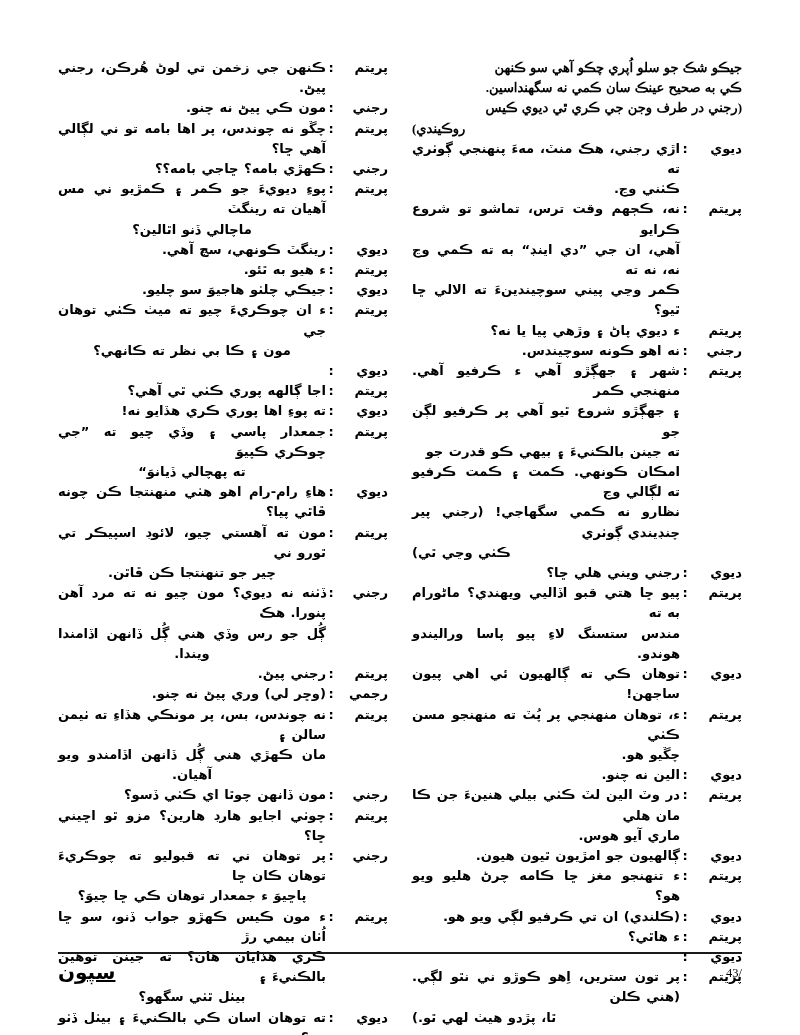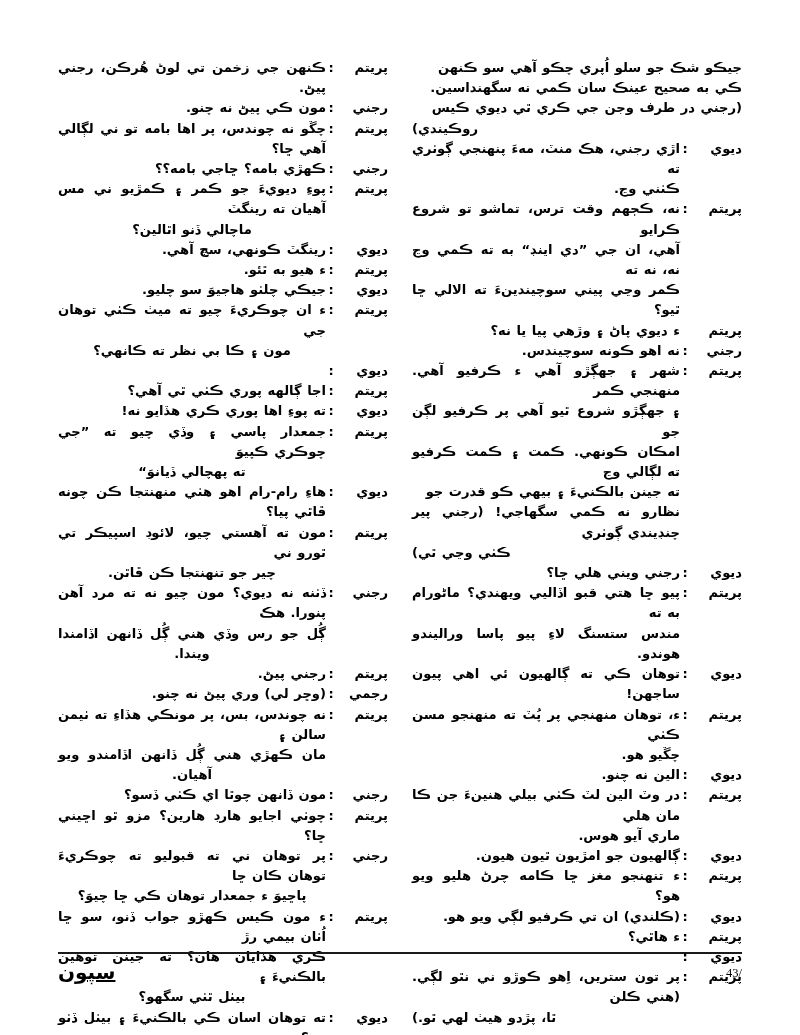--- a/index.html
+++ b/index.html
@@ -70,20 +70,21 @@
     text-align-last: right;
     font-weight: 700;
   }
 
   
   .para {
     text-align: justify;
     text-align-last: right;
     font-weight: 700;
     margin: 0;
+    font-family: Liberation Serif, serif;
   }
   .para.left-last  { text-align-last: left; }
 
   .speech.last-center { text-align-last: center; }
   .speech.last-left   { text-align-last: left; }
 
   
   .footer-rule {
     position: absolute;
     left: 58px;
@@ -341,26 +342,26 @@
           <div class="speech">شهر ۽ جهڳڙو آهي ء ڪرفيو آهي. منهنجي ڪمر</div>
         </div>
         <div class="line">
           <div class="speaker"></div>
           <div class="colon"></div>
           <div class="speech">۽ جهڳڙو شروع ٿيو آهي پر ڪرفيو لڳن جو</div>
         </div>
         <div class="line">
           <div class="speaker"></div>
           <div class="colon"></div>
+          <div class="speech">ته جينن بالڪنيءَ ۽ بيهي ڪو قدرت جو</div>
+        </div>
+        <div class="line">
+          <div class="speaker"></div>
+          <div class="colon"></div>
           <div class="speech">امڪان ڪونهي. ڪمت ۽ ڪمت ڪرفيو ته لڳالي وڃ</div>
-        </div>
-        <div class="line">
-          <div class="speaker"></div>
-          <div class="colon"></div>
-          <div class="speech">ته جينن بالڪنيءَ ۽ بيهي ڪو قدرت جو</div>
         </div>
         <div class="line">
           <div class="speaker"></div>
           <div class="colon"></div>
           <div class="speech">نظارو نه ڪمي سگهاجي! (رجني پير چنڊيندي ڳوٺري</div>
         </div>
         <div class="line">
           <div class="speaker"></div>
           <div class="colon"></div>
           <div class="speech last-left">ڪٺي وڃي ٿي)</div>

